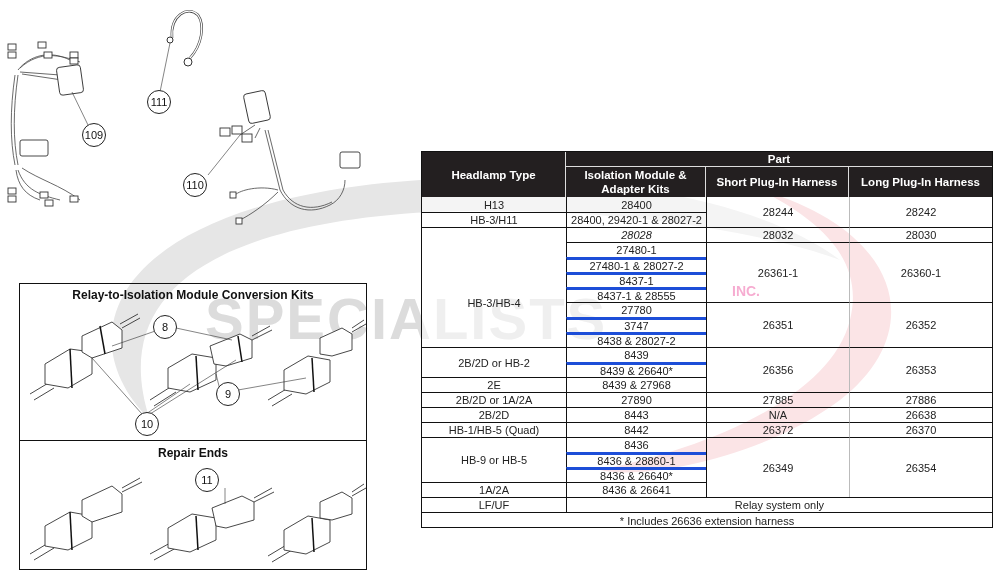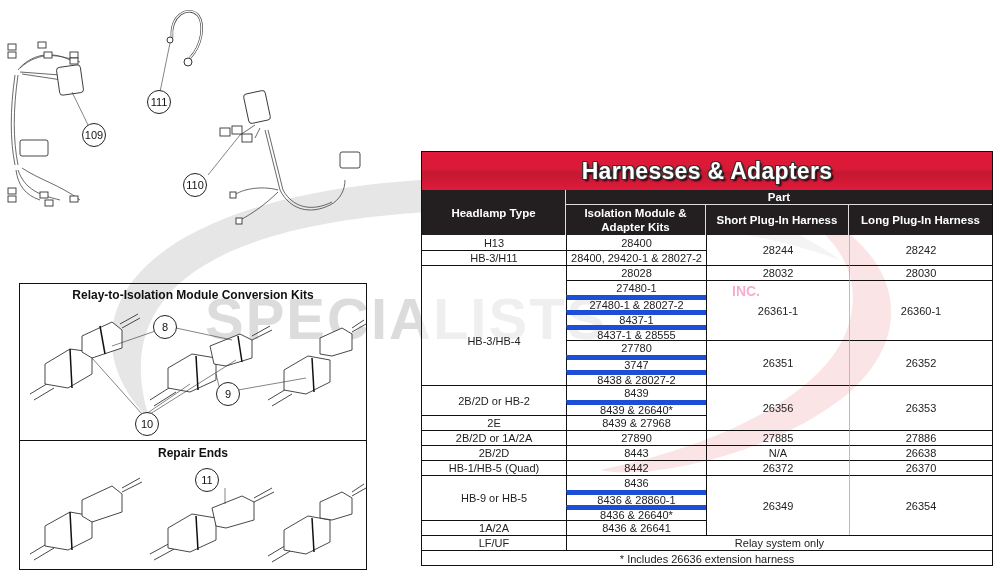--- a/index.html
+++ b/index.html
@@ -29,21 +29,21 @@
   .th-part { grid-row:1; grid-column:2 / span 3; border-bottom:1px solid #ddd; }
   .th-iso { grid-row:2; grid-column:2; border-right:1px solid #ddd; }
   .th-short { grid-row:2; grid-column:3; border-right:1px solid #ddd; }
   .th-long { grid-row:2; grid-column:4; }
 
   .tbl-body { display:grid; grid-template-columns:144px 140px 143px 1fr; grid-auto-rows:15px; font-size:11px; background:rgba(255,255,255,0.55); }
   .td { display:flex; align-items:center; justify-content:center; text-align:center; color:#222; box-sizing:border-box; }
   .bl { border-left:1.5px solid #111; }
   .bl-thin { border-left:1px solid #bbb; }
   .bt { border-top:1.5px solid #111; }
-  .bt-thin { border-top:5px solid #1d4ed8; }
+  .bt-thin { border-top:3px solid #1d4ed8; }
   .footnote { grid-column:1 / span 4; border-top:1.5px solid #111; }
 </style>
 </head>
 <body>
 
 <div class="wm">
   <svg width="1000" height="585" style="position:absolute;left:0;top:0">
     <path d="M150 420 C 60 330, 120 200, 420 180 C 600 170, 760 200, 840 260 C 760 230, 600 205, 430 212 C 200 225, 110 300, 150 420 Z" fill="#e6e6e6"></path>
     <path d="M760 190 C 900 230, 930 330, 840 400 C 760 460, 640 480, 600 470 C 700 450, 830 400, 850 320 C 865 260, 820 220, 760 190 Z" fill="#f5c3c8"></path>
   </svg>
@@ -193,40 +193,39 @@
       <path d="M300 60 L 322 50 L 332 56 L 332 72 L 312 78 L 300 76 Z"></path>
       <line x1="332" y1="50" x2="344" y2="42"></line>
         <line x1="332" y1="54" x2="346" y2="46"></line>
     </g>
     <line x1="205" y1="46" x2="205" y2="62" stroke="#333" stroke-width="0.6"></line>
   </svg>
   <div class="callout" style="left:175px;top:184px;">11</div>
 </div>
 
 <div class="tbl">
-  <div class="tbl-title">Harnesses &amp; Adapters</div>
   <div class="tbl-head">
     <div class="th th-type">Headlamp Type</div>
     <div class="th th-part">Part</div>
     <div class="th th-iso">Isolation Module &amp; Adapter Kits</div>
     <div class="th th-short">Short Plug-In Harness</div>
     <div class="th th-long">Long Plug-In Harness</div>
   </div>
 
   <div class="tbl-body">
 
     <div class="td" style="grid-row:1;grid-column:1;">H13</div>
     <div class="td bl" style="grid-row:1;grid-column:2;">28400</div>
     <div class="td bt" style="grid-row:2;grid-column:1;">HB-3/H11</div>
     <div class="td bl bt" style="grid-row:2;grid-column:2;">28400, 29420-1 &amp; 28027-2</div>
     <div class="td bl" style="grid-row:1 / span 2;grid-column:3;">28244</div>
     <div class="td bl-thin" style="grid-row:1 / span 2;grid-column:4;">28242</div>
 
     <div class="td bt" style="grid-row:3 / span 10;grid-column:1;">HB-3/HB-4</div>
-    <div class="td bl bt" style="grid-row:3;grid-column:2;">28028</div>
+    <div class="td bl bt" style="grid-row:3;grid-column:2;font-style:italic;">28028</div>
     <div class="td bl bt" style="grid-row:3;grid-column:3;">28032</div>
     <div class="td bl-thin bt" style="grid-row:3;grid-column:4;">28030</div>
 
     <div class="td bl bt" style="grid-row:4;grid-column:2;">27480-1</div>
     <div class="td bl bt-thin" style="grid-row:5;grid-column:2;">27480-1 &amp; 28027-2</div>
     <div class="td bl bt-thin" style="grid-row:6;grid-column:2;">8437-1</div>
     <div class="td bl bt-thin" style="grid-row:7;grid-column:2;">8437-1 &amp; 28555</div>
     <div class="td bl bt" style="grid-row:4 / span 4;grid-column:3;">26361-1</div>
     <div class="td bl-thin bt" style="grid-row:4 / span 4;grid-column:4;">26360-1</div>
 

